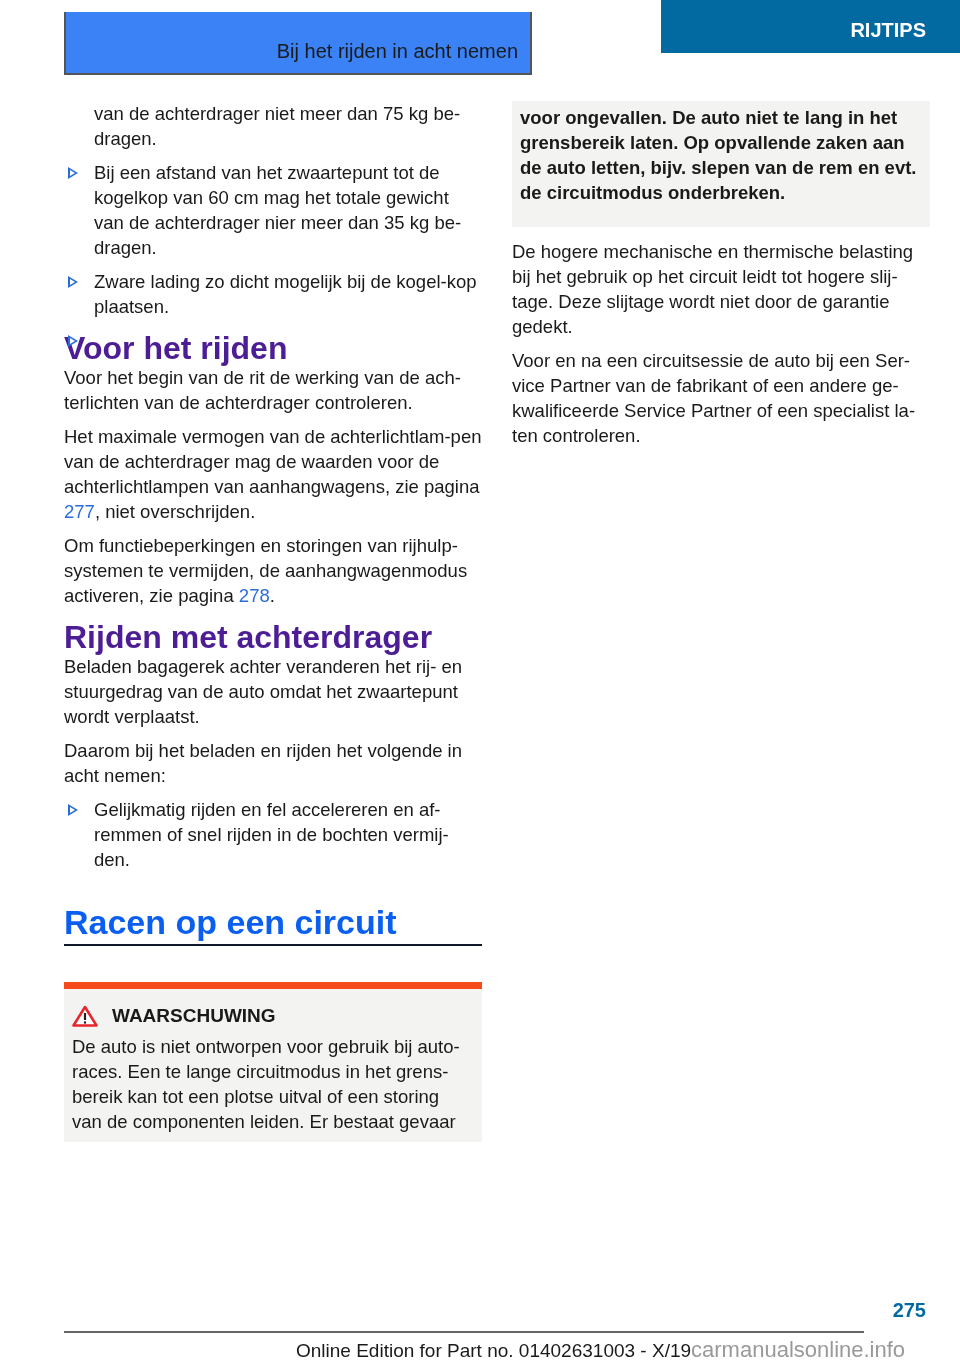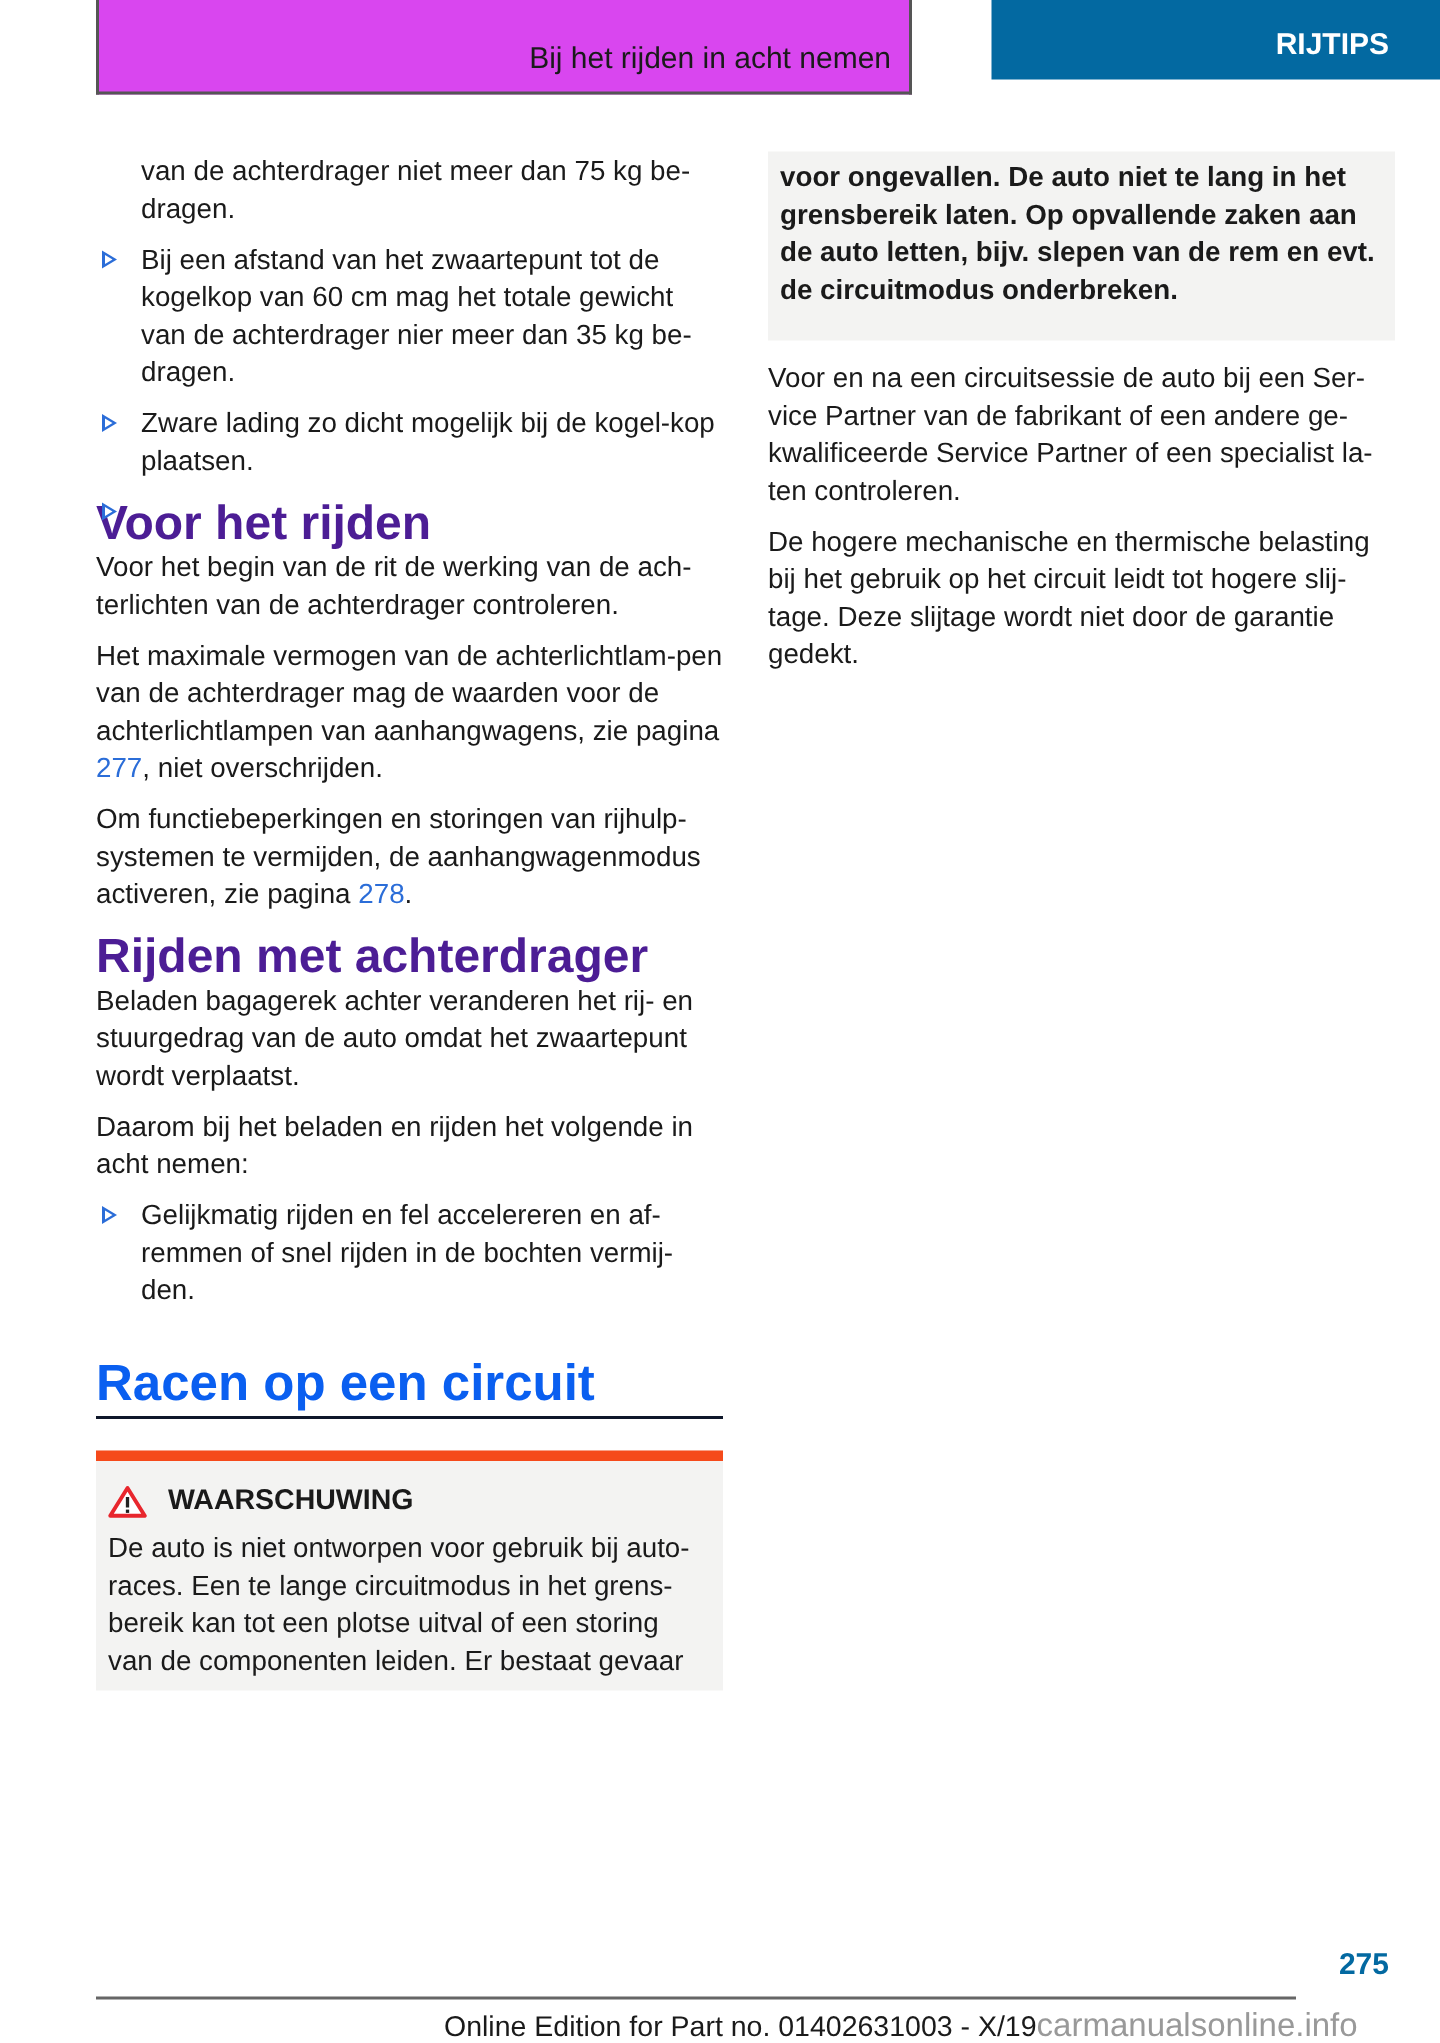--- a/index.html
+++ b/index.html
@@ -1,22 +1,22 @@
 <!DOCTYPE html>
 <html><head>
 <meta charset="utf-8">
 <style>
   html, body { margin:0; padding:0; }
   body {
     width:960px; height:1362px; background:#ffffff; position:relative; overflow:hidden;
     font-family:"Liberation Sans", sans-serif; color:#1a1a1a;
   }
   .hdr-left {
-    position:absolute; left:64px; top:0; width:544px; height:63px;
-    border:2px solid #555; border-top:none; box-sizing:border-box; background:#d946ef;
+    position:absolute; left:64px; top:12px; width:468px; height:63px;
+    border:2px solid #555; border-top:none; box-sizing:border-box; background:#3b82f6;
   }
   .hdr-left span {
     position:absolute; right:12px; bottom:10px; font-size:20px; color:#1a1a1a;
   }
   .hdr-right {
     position:absolute; left:661px; top:0; width:299px; height:53px; background:#0369a1;
   }
   .hdr-right span {
     position:absolute; right:34px; bottom:11px; font-size:20px; font-weight:bold; color:#fff;
   }
@@ -38,21 +38,21 @@
     border-left:5px solid #fff;
   }
   h2.sub {
     margin:14px 0 2px 0; font-size:32px; line-height:30px; font-weight:bold; color:#4c1d95;
   }
   h1.main {
     margin:28px 0 0 0; font-size:34px; line-height:44px; font-weight:bold; color:#0a5ff0;
     padding-bottom:0; border-bottom:2px solid #0f172a;
   }
   .warn {
-    margin-top:21px; background:#f3f3f2; border-top:7px solid #f54a1b; padding:14px 8px 8px 8px;
+    margin-top:36px; background:#f3f3f2; border-top:7px solid #f54a1b; padding:14px 8px 8px 8px;
   }
   .warn-title { display:flex; align-items:center; font-weight:bold; font-size:19px; margin-bottom:6px; }
   .warn-title svg { margin-right:14px; }
   .warn-text { font-size:18.5px; line-height:25px; }
   .warn-cont {
     background:#f3f3f2; padding:4px 8px 22px 8px; margin:0 0 12px 0; font-size:18.5px; line-height:25px;font-weight:bold;
   }
   .link { color:#2b6dd8; }
   .page-num {
     position:absolute; right:34px; top:1299px; font-size:20px; font-weight:bold; color:#0369a1;
@@ -103,21 +103,21 @@
         <rect x="11.9" y="16.4" width="2.2" height="2.2" fill="#222"></rect>
       </svg>
       <span>WAARSCHUWING</span>
     </div>
     <div class="warn-text">De auto is niet ontworpen voor gebruik bij auto-races. Een te lange circuitmodus in het grens-bereik kan tot een plotse uitval of een storing van de componenten leiden. Er bestaat gevaar</div>
   </div>
 </div>
 
 <div class="col col-right">
   <div class="warn-cont">voor ongevallen. De auto niet te lang in het grensbereik laten. Op opvallende zaken aan de auto letten, bijv. slepen van de rem en evt. de circuitmodus onderbreken.</div>
+  <p>De hogere mechanische en thermische belasting bij het gebruik op het circuit leidt tot hogere slij-tage. Deze slijtage wordt niet door de garantie gedekt.</p>
   <p>Voor en na een circuitsessie de auto bij een Ser-vice Partner van de fabrikant of een andere ge-kwalificeerde Service Partner of een specialist la-ten controleren.</p>
-  <p>De hogere mechanische en thermische belasting bij het gebruik op het circuit leidt tot hogere slij-tage. Deze slijtage wordt niet door de garantie gedekt.</p>
 </div>
 
 <div class="page-num">275</div>
 <div class="footer-rule"></div>
 <div class="footer-text">
   <span>Online Edition for Part no. 01402631003 - X/19</span><span class="wm">carmanualsonline.info</span>
 </div>
 
 </body></html>

